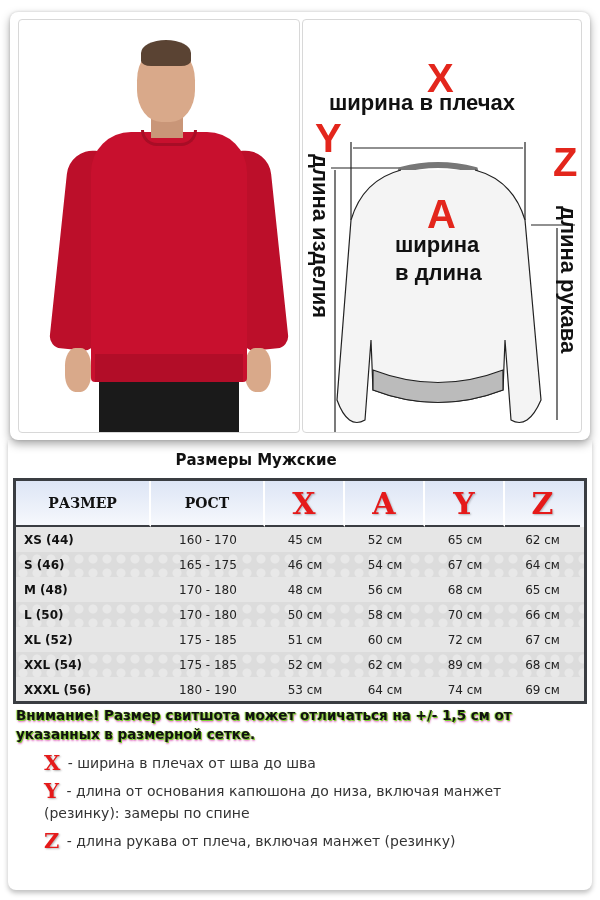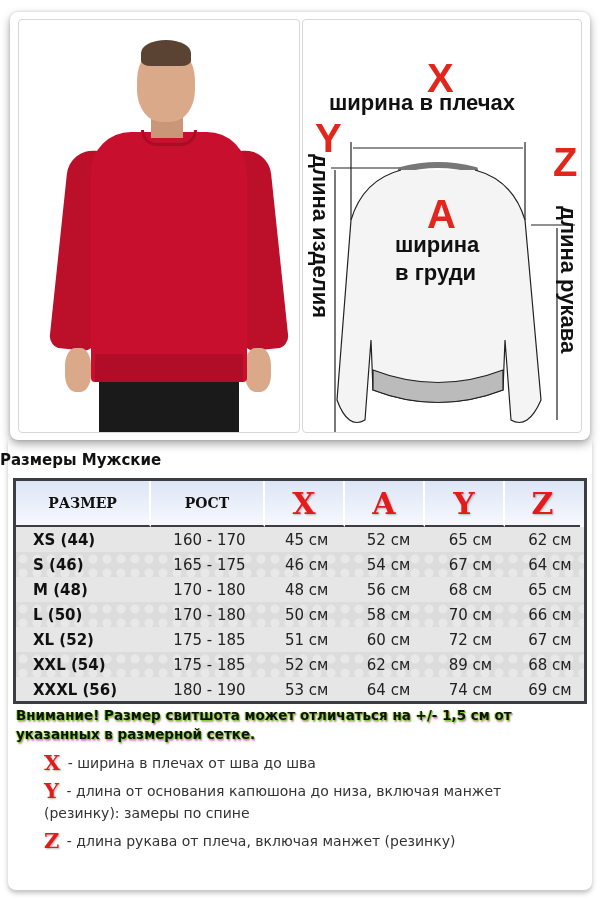--- a/index.html
+++ b/index.html
@@ -32,40 +32,40 @@
   .model .band { position: absolute; left: 76px; top: 334px; width: 148px; height: 28px; background: #b20d28; }
   .model .pants { position: absolute; left: 80px; top: 360px; width: 140px; height: 60px; background: #1a1a1a; }
 
   
   .diag { position: absolute; left: 0; top: 0; width: 280px; height: 414px; }
   .big-letter { position: absolute; color: #e3261c; font-family: "Liberation Sans", sans-serif; font-weight: bold; font-size: 40px; line-height: 1; }
   .diag-label { position: absolute; font-family: "Liberation Sans", sans-serif; font-weight: bold; color: #111; font-size: 22px; white-space: nowrap; line-height: 1; }
   .vertical { writing-mode: vertical-rl; }
 
   .title {
-    position: absolute; left: 0; width: 512px; top: 451px; text-align: left;
+    position: absolute; left: 0; width: 512px; top: 451px; text-align: center;
     font-weight: bold; font-size: 15px; color: #111;
   }
 
   .table-wrap {
     position: absolute; left: 13px; top: 478px; width: 574px; height: 226px;
     border: 3px solid #3a3d42; background: #e6e6e6;
   }
   .thead { display: flex; height: 46px; background: linear-gradient(#dde5f5, #f7f9fd); }
   .th {
     display: flex; align-items: center; justify-content: center;
     border-right: 2px solid #fff; border-bottom: 2px solid #3a3d42;
     font-family: "DejaVu Serif", serif; font-weight: bold; color: #111;
   }
   .th:last-child { border-right: none; }
   .th.txt { font-size: 14px; }
   .th.ltr { font-size: 30px; color: #e51a1a; text-shadow: 1px 1px 2px rgba(0,0,0,0.25); }
   .row { display: flex; height: 25px; }
   .row.alt { background: #dcdcdc; background-image: radial-gradient(circle at 50% 50%, rgba(255,255,255,0.35) 0 4px, transparent 5px); background-size: 14px 14px; }
-  .cell { display: flex; align-items: center; justify-content: center; font-size: 15px; color: #222; margin-left: 9px; }
+  .cell { display: flex; align-items: center; justify-content: center; font-size: 12px; color: #222; }
   .cell.size { justify-content: flex-start; padding-left: 8px; font-weight: bold; color: #111; }
   .c1 { width: 135px; } .c2 { width: 114px; } .c3 { width: 80px; } .c4 { width: 80px; } .c5 { width: 80px; } .c6 { width: 75px; }
 
   .warning {
     position: absolute; left: 16px; top: 706px; width: 570px;
     font-weight: bold; font-size: 13.5px; line-height: 19px; color: #111;
     text-shadow: 1px 1px 0 #7cd132, -1px 0 1px #9fe04a, 1px 2px 2px #e06ac0;
   }
 
   .legend { position: absolute; left: 44px; top: 752px; width: 520px; }
@@ -116,21 +116,21 @@
         <path d="M98 150 Q60 160 48 200 L34 380 Q45 410 62 400 L68 320 L70 370 Q135 395 200 370 L202 320 L208 400 Q225 410 238 380 L222 200 Q210 160 172 150" fill="#f4f4f4"></path>
         <path d="M70 350 Q135 375 200 350 L200 370 Q135 395 70 370 Z" fill="#bbb"></path>
       </g>
     </svg>
     <div class="big-letter" style="left:124px;top:38px;">X</div>
     <div class="diag-label" style="left:26px;top:72px;">ширина в плечах</div>
     <div class="big-letter" style="left:12px;top:98px;">Y</div>
     <div class="big-letter" style="left:250px;top:122px;">Z</div>
     <div class="big-letter" style="left:124px;top:174px;">A</div>
     <div class="diag-label" style="left:92px;top:214px;">ширина</div>
-    <div class="diag-label" style="left:92px;top:242px;">в груди</div>
+    <div class="diag-label" style="left:92px;top:242px;">в длина</div>
     <div class="diag-label vertical" style="left:6px;top:134px;">длина изделия</div>
     <div class="diag-label vertical" style="left:254px;top:186px;">длина рукава</div>
   </div>
 </div>
 
 <div class="title">Размеры Мужские</div>
 
 <div class="table-wrap">
   <div class="thead">
     <div class="th txt c1">РАЗМЕР</div>

